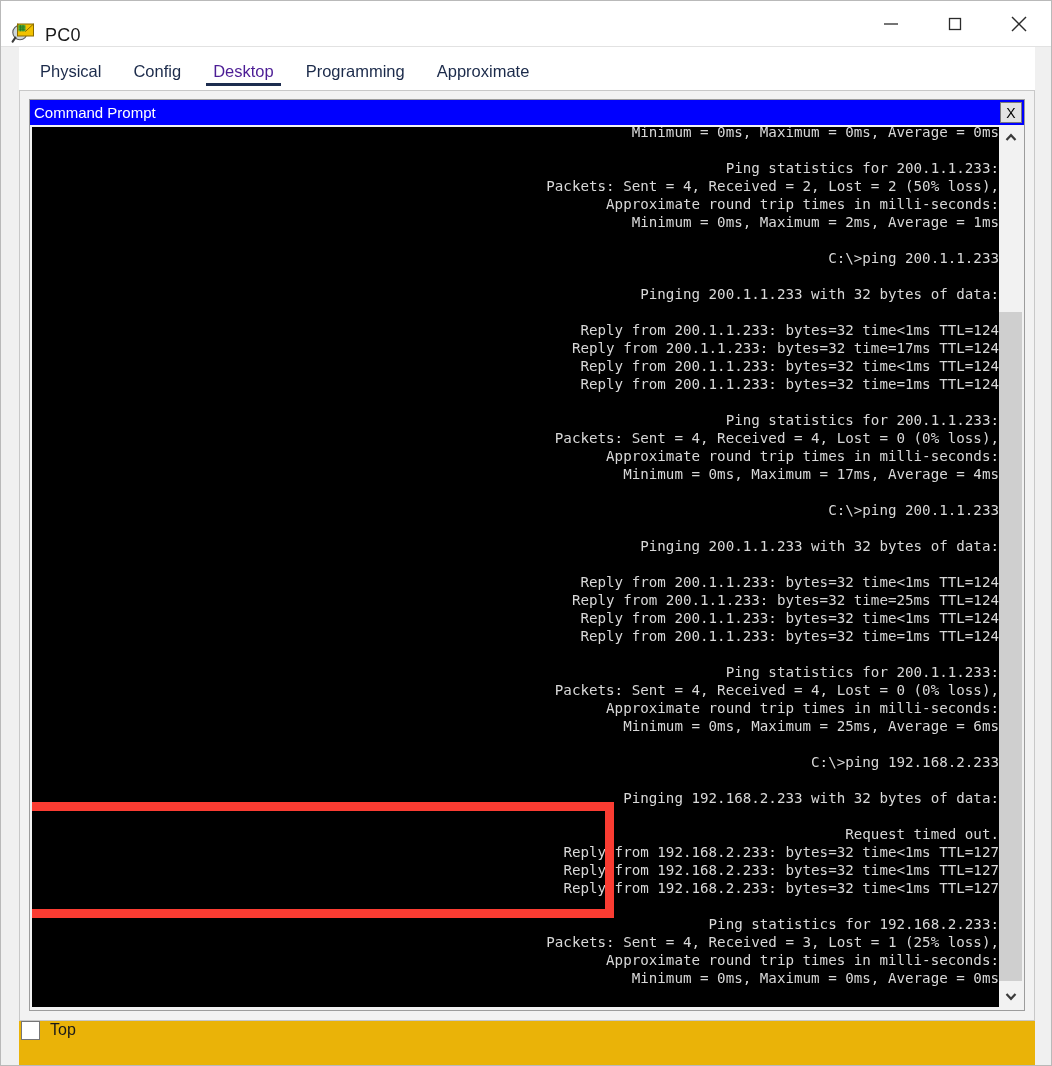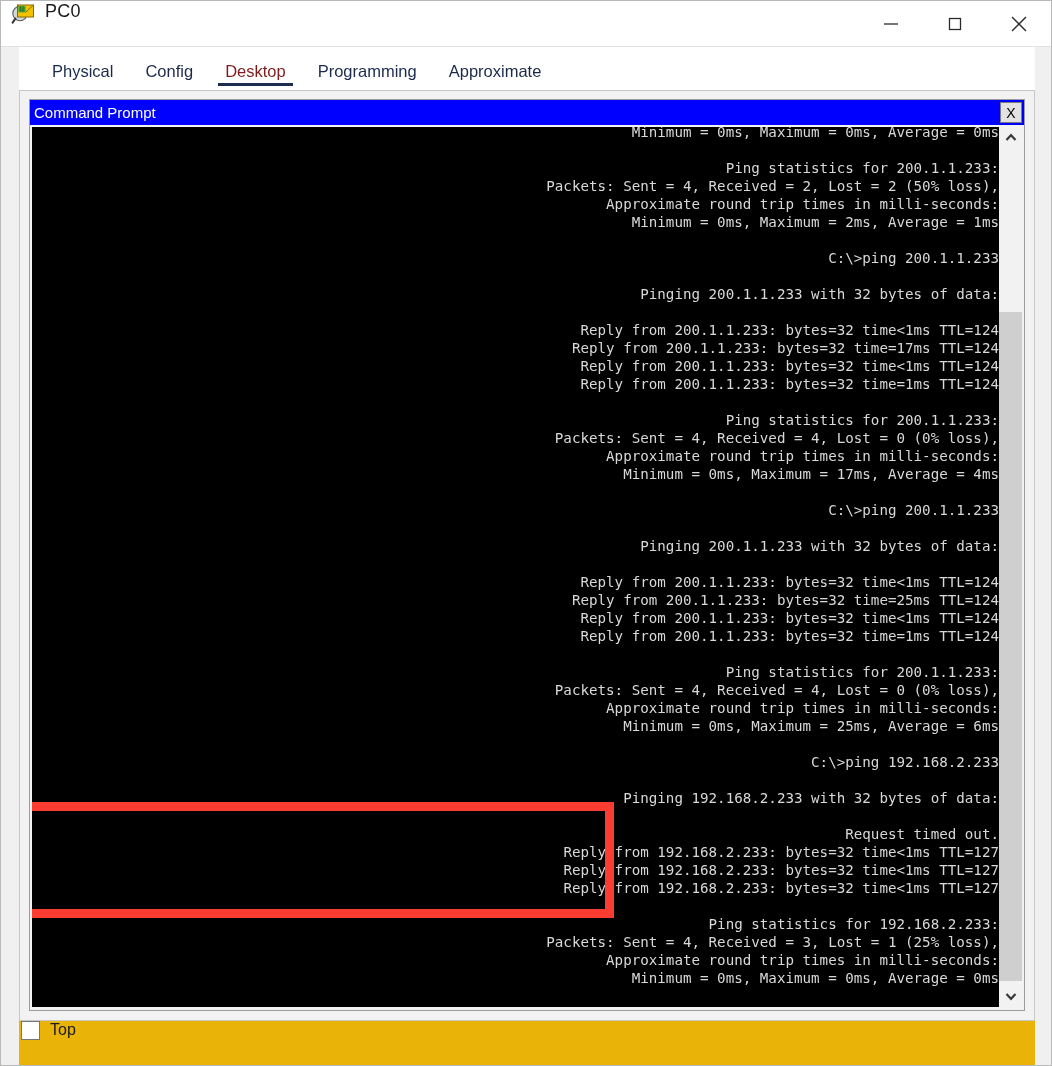--- a/index.html
+++ b/index.html
@@ -22,21 +22,21 @@
     display: flex;
     flex-direction: column;
   }
 
   
   #titlebar {
     height: 46px;
     min-height: 46px;
     background: #ffffff;
     display: flex;
-    align-items: flex-start;
+    align-items: flex-end;
     border-bottom: 1px solid #e2e2e2;
     position: relative;
   }
   #app-icon {
     width: 26px; height: 26px;
     margin-left: 10px;
     position: relative;
     flex: none;
   }
   #title-text {
@@ -58,33 +58,33 @@
   }
 
   
   #tabstrip {
     height: 43px;
     min-height: 43px;
     background: #ffffff;
     margin: 0 16px 0 18px;
     display: flex;
     align-items: flex-end;
-    padding-left: 20px;
+    padding-left: 8px;
     border-bottom: 0;
   }
   .tab {
     font-size: 16.5px;
     color: #1b2a4a;
     padding: 6px 13px 9px 13px;
     margin-right: 6px;
     position: relative;
     cursor: default;
     white-space: nowrap;
   }
-  .tab.active { color: #7f1d1d; font-weight: 400; margin-top: 13px; }
+  .tab.active { color: #4c1d95; font-weight: 400; margin-top: 13px; }
   .tab.active::after {
     content: "";
     position: absolute;
     left: 6px; right: 6px; bottom: 4px;
     height: 3px;
     background: #1d2d4f;
   }
 
   
   #panel {

